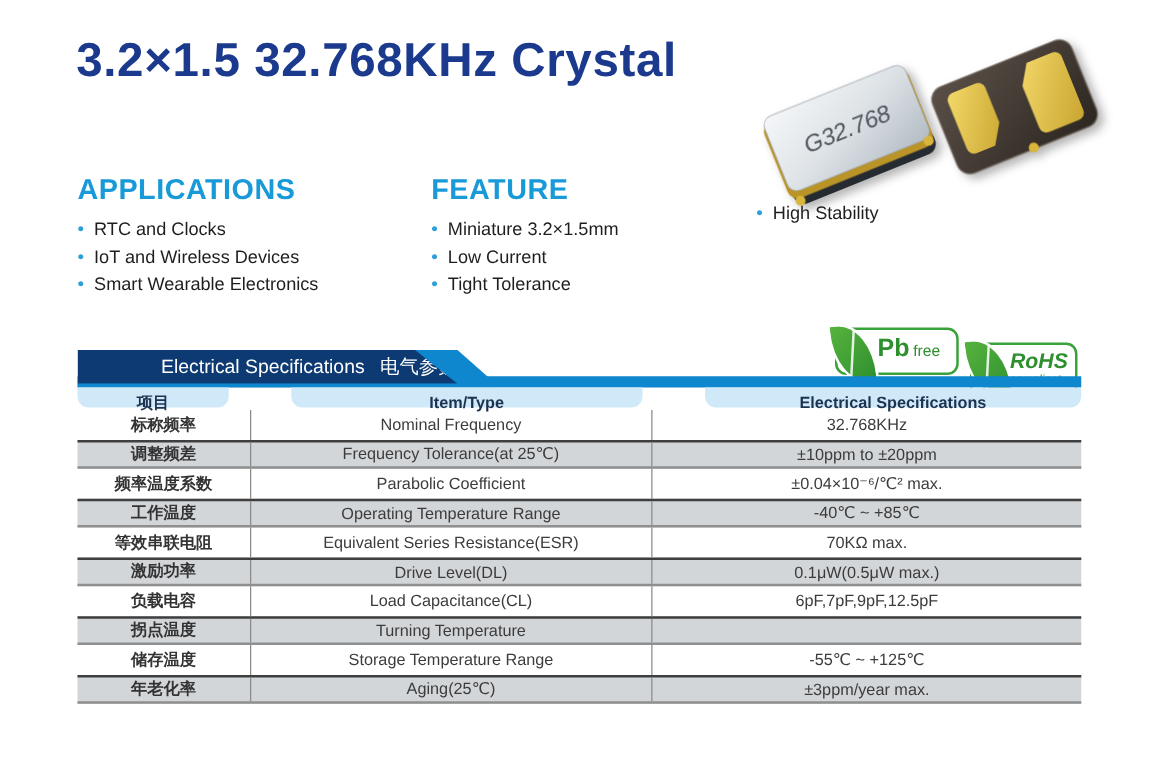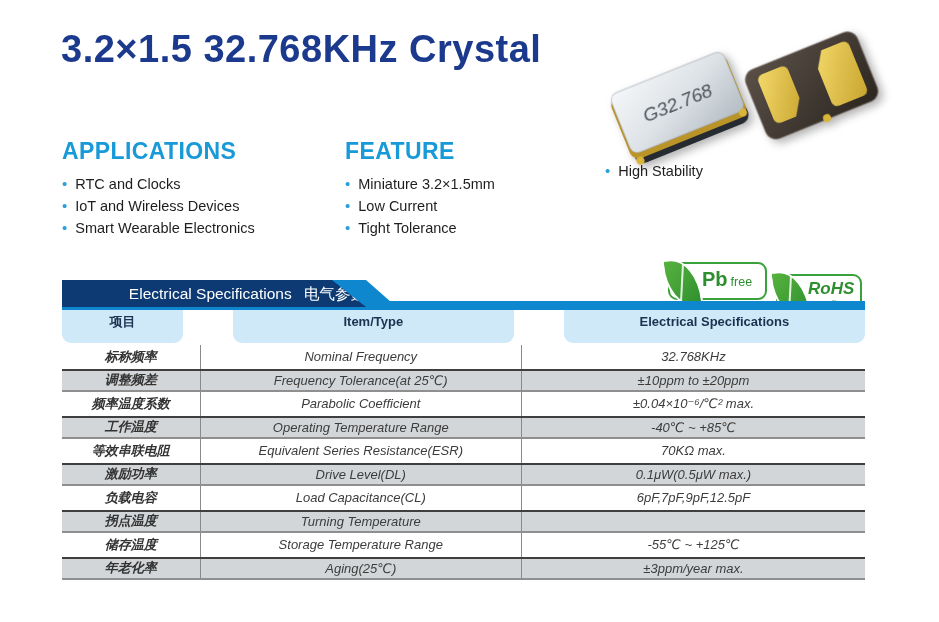--- a/index.html
+++ b/index.html
@@ -45,28 +45,28 @@
   .ribbon .strip{position:absolute;left:0;bottom:0;width:100%;height:9px;background:#0f87cf;}
   .ribbon .accent{position:absolute;left:0;top:0;width:338px;height:100%;background:#0f87cf;
     clip-path:polygon(0 0,304px 0,338px 100%,0 100%);}
   .ribbon .tab{position:absolute;left:0;top:0;width:304px;height:27px;background:#0d3a73;
     clip-path:polygon(0 0,270px 0,304px 100%,0 100%);
     color:#fff;font-size:15.5px;line-height:27px;padding-left:13px;box-sizing:border-box;white-space:nowrap;}
   .ribbon .tab .zh{margin-left:8px;}
 
   
   .spec-table{position:absolute;left:62px;top:310px;width:803px;}
-  .spec-header{display:flex;height:33px;gap:44px;}
+  .spec-header{display:flex;height:16px;gap:44px;}
   .spec-header .hcell{background:#cfe9f8;border-radius:0 0 9px 9px;color:#1b3250;
     font-size:13px;font-weight:700;text-align:center;line-height:24px;}
   .spec-header .h1{width:136px;}
   .spec-header .h2{width:316px;margin-left:6px;}
   .spec-header .h3{width:339px;margin-left:6px;}
 
-  .spec-rows{margin-top:2px;font-style:italic;}
+  .spec-rows{margin-top:2px;}
   .spec-row{display:flex;height:23.5px;box-sizing:border-box;font-size:13px;color:#3c3c3c;}
   .spec-row .cell{display:flex;align-items:center;justify-content:center;box-sizing:border-box;}
   .spec-row .c1{width:138.5px;border-right:1.5px solid #8a8a8a;font-weight:700;color:#333;}
   .spec-row .c2{width:321.5px;border-right:1.5px solid #8a8a8a;}
   .spec-row .c3{flex:1;}
   .spec-row:nth-child(even){background:#d3d6d9;border-top:2px solid #3f3f3f;border-bottom:2px solid #8f8f8f;}
   .spec-row:last-child{border-bottom:2px solid #8f8f8f;}
 </style>
 </head>
 <body>

